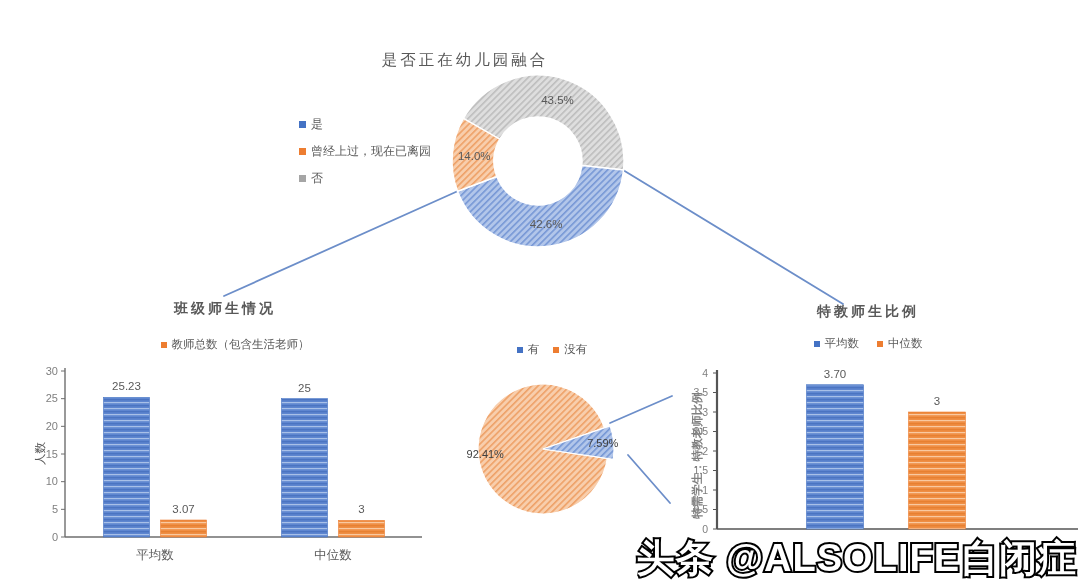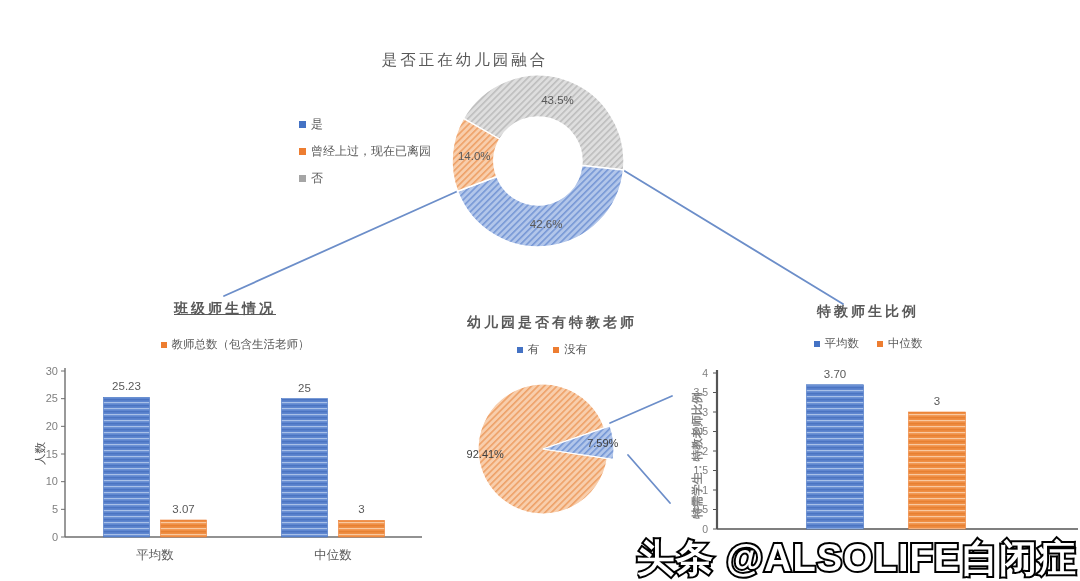--- a/index.html
+++ b/index.html
@@ -131,32 +131,31 @@
     <div class="li">
       <span class="sw" style="background: rgb(237, 125, 49);"></span>
       <span>曾经上过，现在已离园</span>
     </div>
     <div class="li">
       <span class="sw" style="background: rgb(165, 165, 165);"></span>
       <span>否</span>
     </div>
   </div>
 
-  <div class="abs title sec-title" style="left:75px;top:300px;width:300px;text-decoration:underline;">班级师生情况</div>
+  <div class="abs title sec-title" style="left:75px;top:300px;width:300px;">班级师生情况</div>
   <div class="abs legend legend-row" style="left:25px;top:337px;width:420px;gap:26px;">
     <div class="li li-sm">
       <span class="sw sw-sm" style="background: rgb(237, 125, 49);"></span>
       <span>教师总数（包含生活老师）</span>
     </div>
   </div>
   <div class="ylab" style="left:10px;top:446px;width:60px;">人数</div>
   <div class="cat" style="left:105px;top:547px;">平均数</div>
   <div class="cat" style="left:283px;top:547px;">中位数</div>
 
-  <div class="abs title sec-title" style="left:452px;top:314px;width:200px;">幼儿园是否有特教老师</div>
   <div class="abs legend legend-row" style="left:452px;top:342px;width:200px;gap:14px;">
     <div class="li li-sm">
       <span class="sw sw-sm" style="background: rgb(68, 114, 196);"></span>
       <span>有</span>
     </div>
     <div class="li li-sm">
       <span class="sw sw-sm" style="background: rgb(237, 125, 49);"></span>
       <span>没有</span>
     </div>
   </div>

